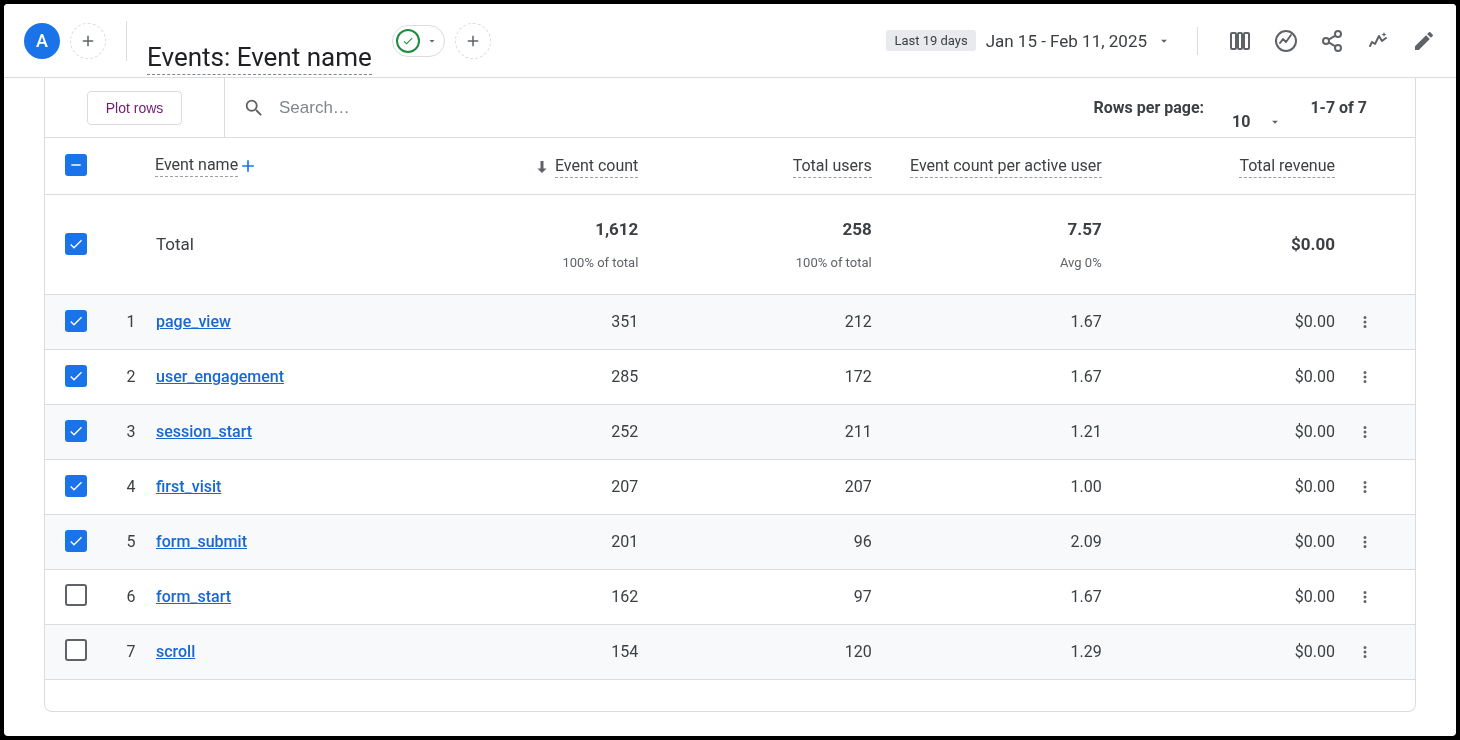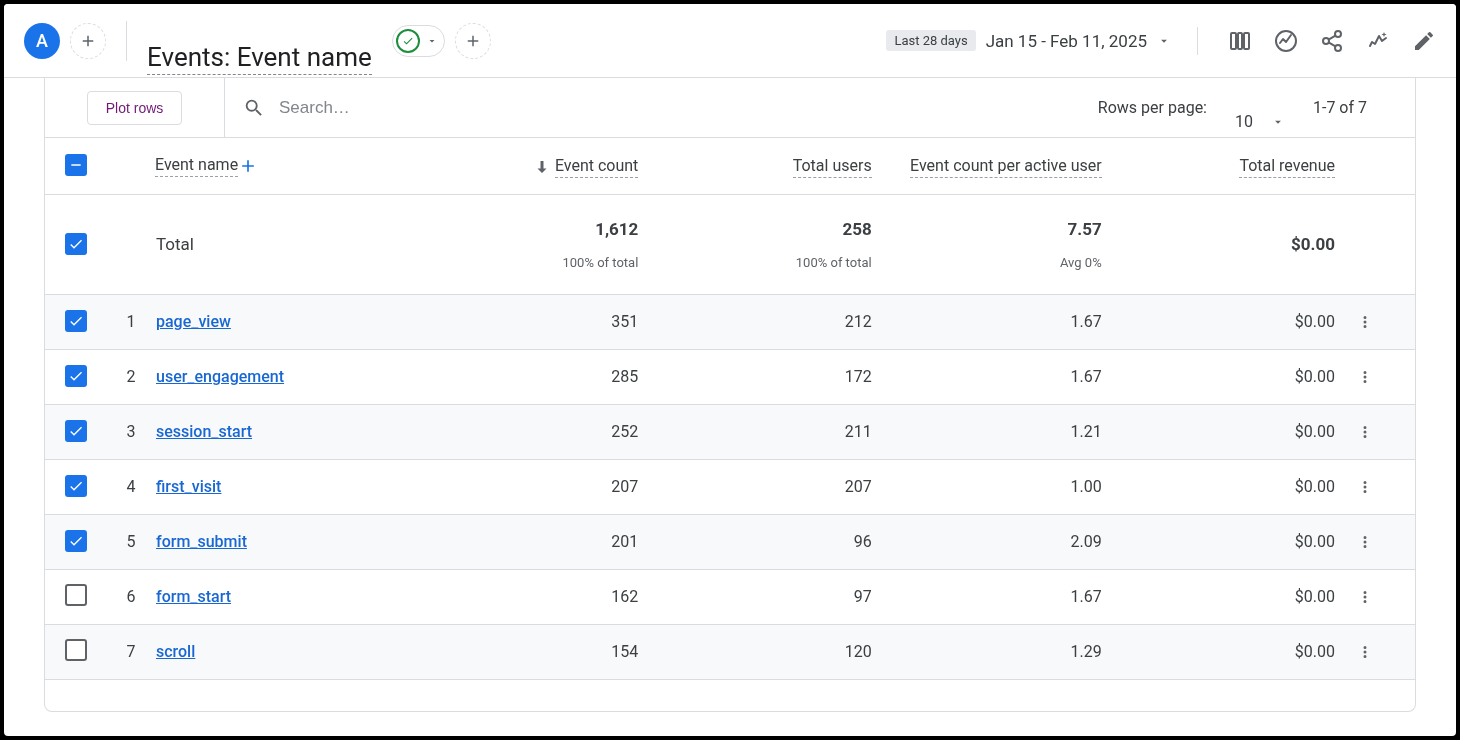--- a/index.html
+++ b/index.html
@@ -103,21 +103,21 @@
     background:#fff; color:#701a75;
     border-radius:4px; padding:8px 18px; font-size:14px; cursor:pointer;
   }
   .search-wrap { flex:1; display:flex; align-items:center; padding:0 18px; gap:12px; }
   .search-icon { color:#5f6368; }
   .search-input {
     border:none; outline:none; font-size:17px; color:#3c4043;
     width:300px;
   }
   .search-input::placeholder { color:#80868b; }
-  .rpp { display:flex; align-items:center; gap:28px; padding-right:30px; color:#3c4043; font-size:16px; }
+  .rpp { display:flex; align-items:center; gap:28px; padding-right:30px; color:#3c4043; font-size:16px;font-weight:bold; }
   .rpp .sel { display:flex; align-items:center; gap:18px; cursor:pointer;margin-top:28px; }
 
   
   table.data {
     width:100%; border-collapse:collapse; table-layout:fixed;
   }
   table.data th, table.data td {
     border-bottom:1px solid var(--border);
     font-weight:400;
   }
@@ -192,21 +192,21 @@
     </span>
     <div class="circle-btn">
       <svg width="18" height="18" viewBox="0 0 24 24">
           <path fill="currentColor" d="M19 13h-6v6h-2v-6H5v-2h6V5h2v6h6z"></path>
         </svg>
     </div>
 
     <div class="spacer"></div>
 
     <div class="date-chip">
-      <span class="badge">Last 28 days</span>
+      <span class="badge">Last 19 days</span>
       <span>Jan 15 - Feb 11, 2025</span>
       <span>
         <svg width="14" height="14" viewBox="0 0 24 24">
             <path fill="#5f6368" d="M7 10l5 5 5-5z"></path>
           </svg>
       </span>
     </div>
 
     <div class="vdiv2" style="margin-left:16px"></div>
 

